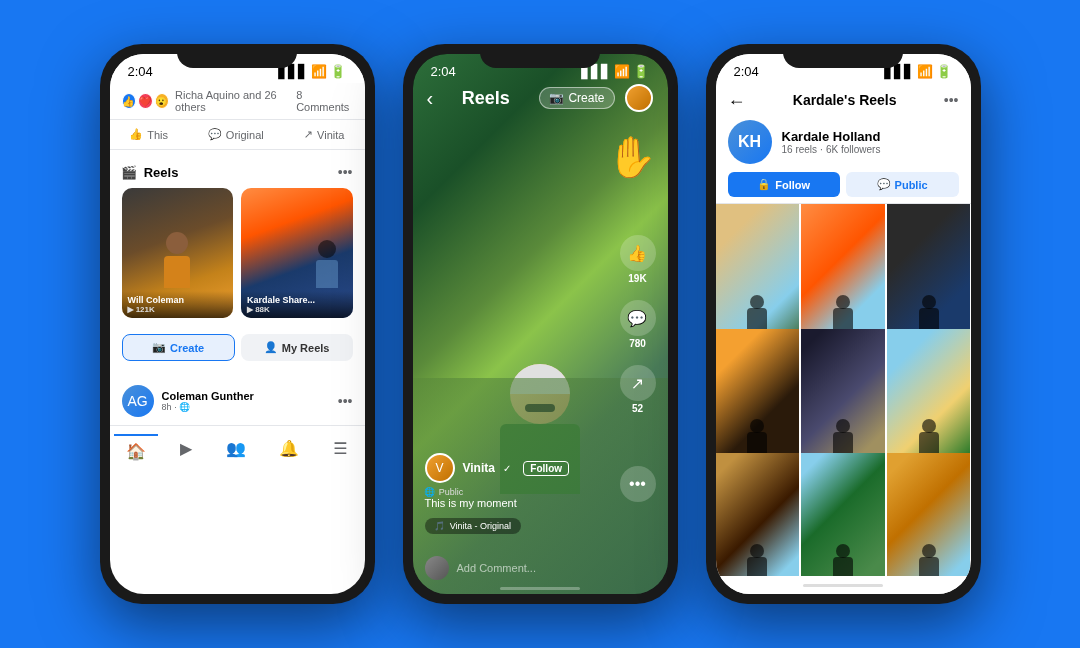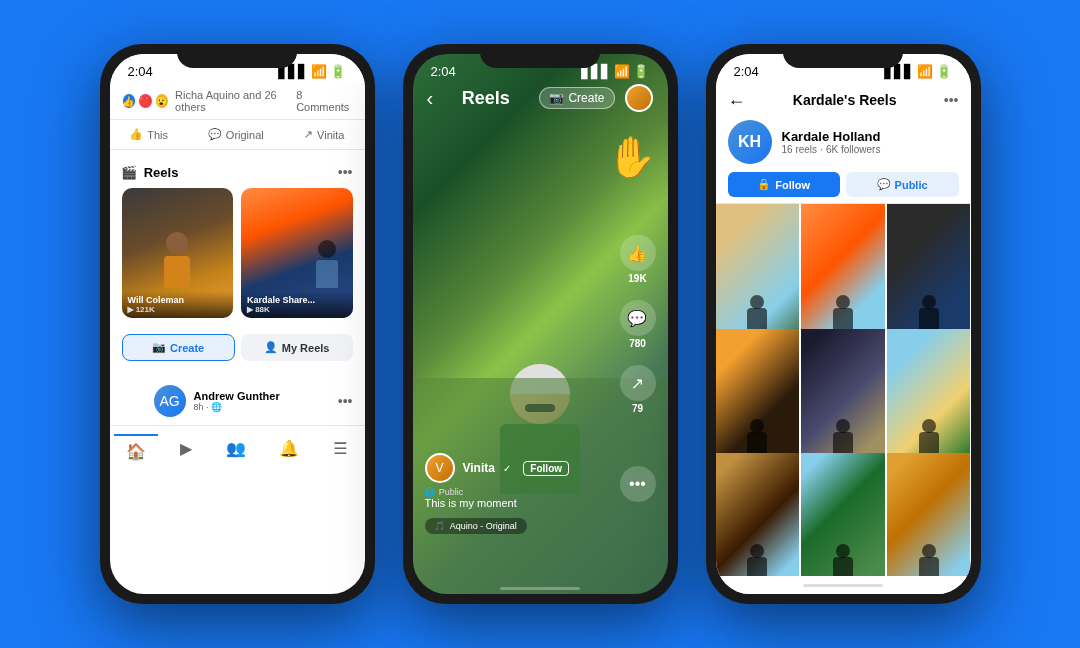--- a/index.html
+++ b/index.html
@@ -164,21 +164,21 @@
 
     
     .post-preview {
       background: #fff;
       margin-top: 6px;
       padding: 8px 12px;
       display: flex;
       align-items: center;
       justify-content: space-between;
     }
-    .post-author { display: flex; align-items: center; gap: 8px; margin-left: 32px; }
+    .post-author { display: flex; align-items: center; gap: 8px; }
     .author-avatar {
       width: 32px; height: 32px; border-radius: 50%;
       background: linear-gradient(135deg, #4a90d9, #1877F2);
     }
     .author-info {}
     .author-name { font-size: 11px; font-weight: 700; }
     .author-meta { font-size: 9px; color: #65676b; }
 
     
     .bottom-nav {
@@ -516,21 +516,21 @@
       <div class="reels-action-btn myreels-btn">
         <span>👤</span>
         <span>My Reels</span>
       </div>
     </div>
 
     <div class="post-preview">
       <div class="post-author">
         <div class="author-avatar" style="display:flex;align-items:center;justify-content:center;color:#fff;font-size:14px;">AG</div>
         <div class="author-info">
-          <div class="author-name">Andrew Gunther</div>
+          <div class="author-name">Coleman Gunther</div>
           <div class="author-meta">8h · 🌐</div>
         </div>
       </div>
       <span class="dots-icon">•••</span>
     </div>
 
     <div class="bottom-nav">
       <div class="nav-item active">
         <span>🏠</span>
       </div>
@@ -595,46 +595,50 @@
       <div class="reel-action-btn">
         <div class="reel-action-icon">👍</div>
         <span class="reel-action-count">19K</span>
       </div>
       <div class="reel-action-btn">
         <div class="reel-action-icon">💬</div>
         <span class="reel-action-count">780</span>
       </div>
       <div class="reel-action-btn">
         <div class="reel-action-icon">↗</div>
-        <span class="reel-action-count">79</span>
+        <span class="reel-action-count">52</span>
       </div>
     </div>
 
     <div class="reels-bottom-info">
       <div class="reel-author-row">
         <div class="reel-author-avatar" style="display:flex;align-items:center;justify-content:center;font-size:12px;color:#fff;">V</div>
         <span class="reel-author-name">Vinita</span>
         <span style="color:#fff;font-size:10px;">✓</span>
         <span class="reel-follow-btn">Follow</span>
       </div>
       <div class="reel-public">
         <span>🌐</span>
         <span>Public</span>
       </div>
       <div class="reel-caption">This is my moment</div>
       <div class="reel-music-pill">
         <span>🎵</span>
-        <span>Aquino - Original</span>
+        <span>Vinita - Original</span>
       </div>
     </div>
 
     <div style="position:absolute;bottom:92px;right:12px;z-index:10;">
       <div class="reel-action-icon">•••</div>
     </div>
 
+    <div class="comment-bar">
+      <div class="comment-avatar"></div>
+      <div class="comment-input-fake">Add Comment...</div>
+    </div>
 
     <div class="home-indicator"></div>
   </div>
 </div>
 
 <div class="phone">
   <div class="phone-notch"></div>
   <div class="phone-screen">
 
     <div class="status-bar">

